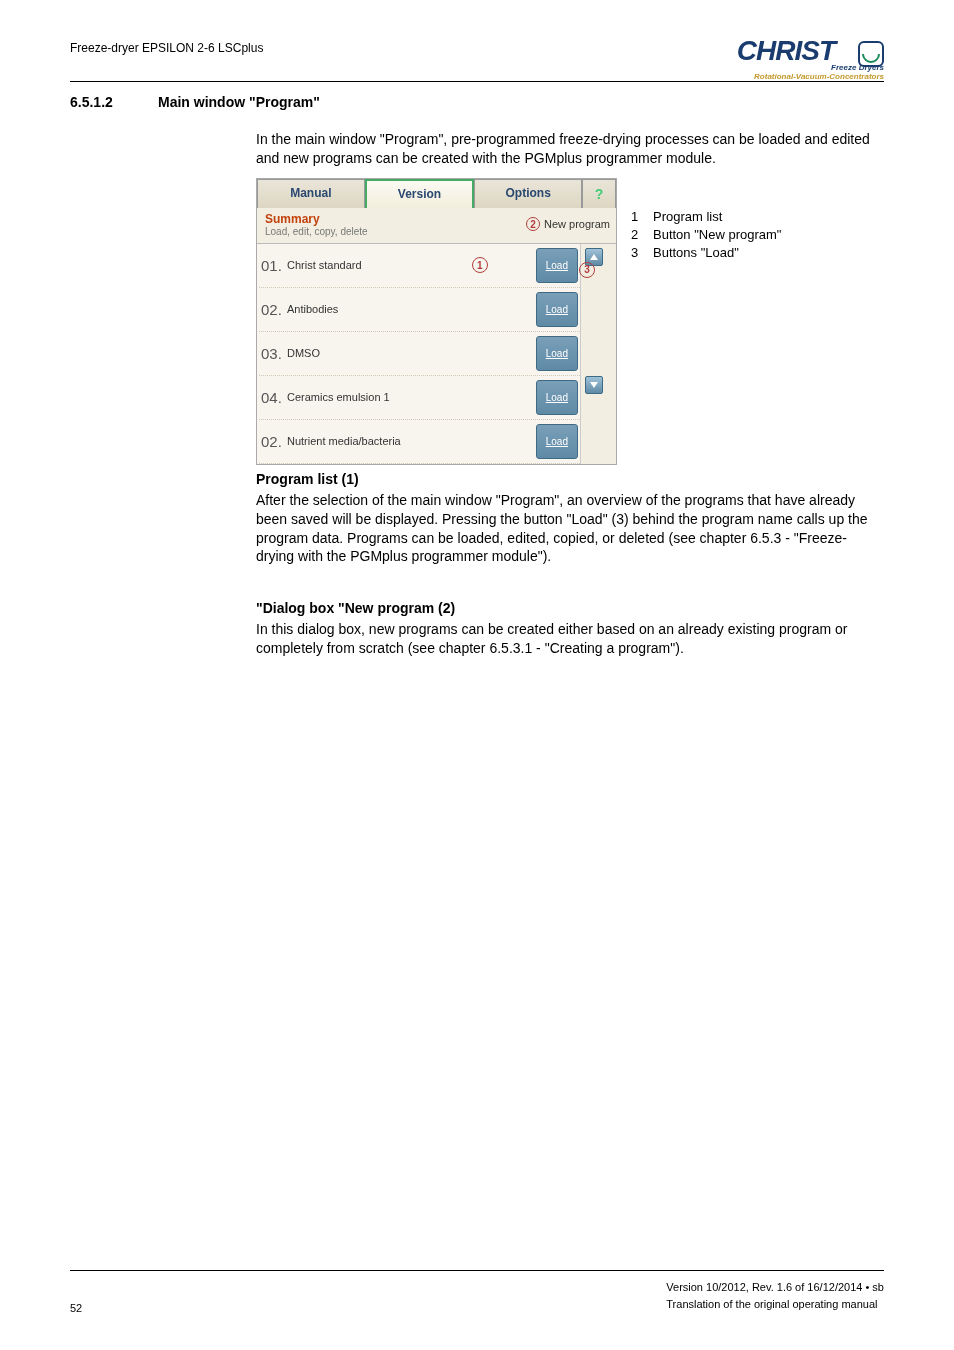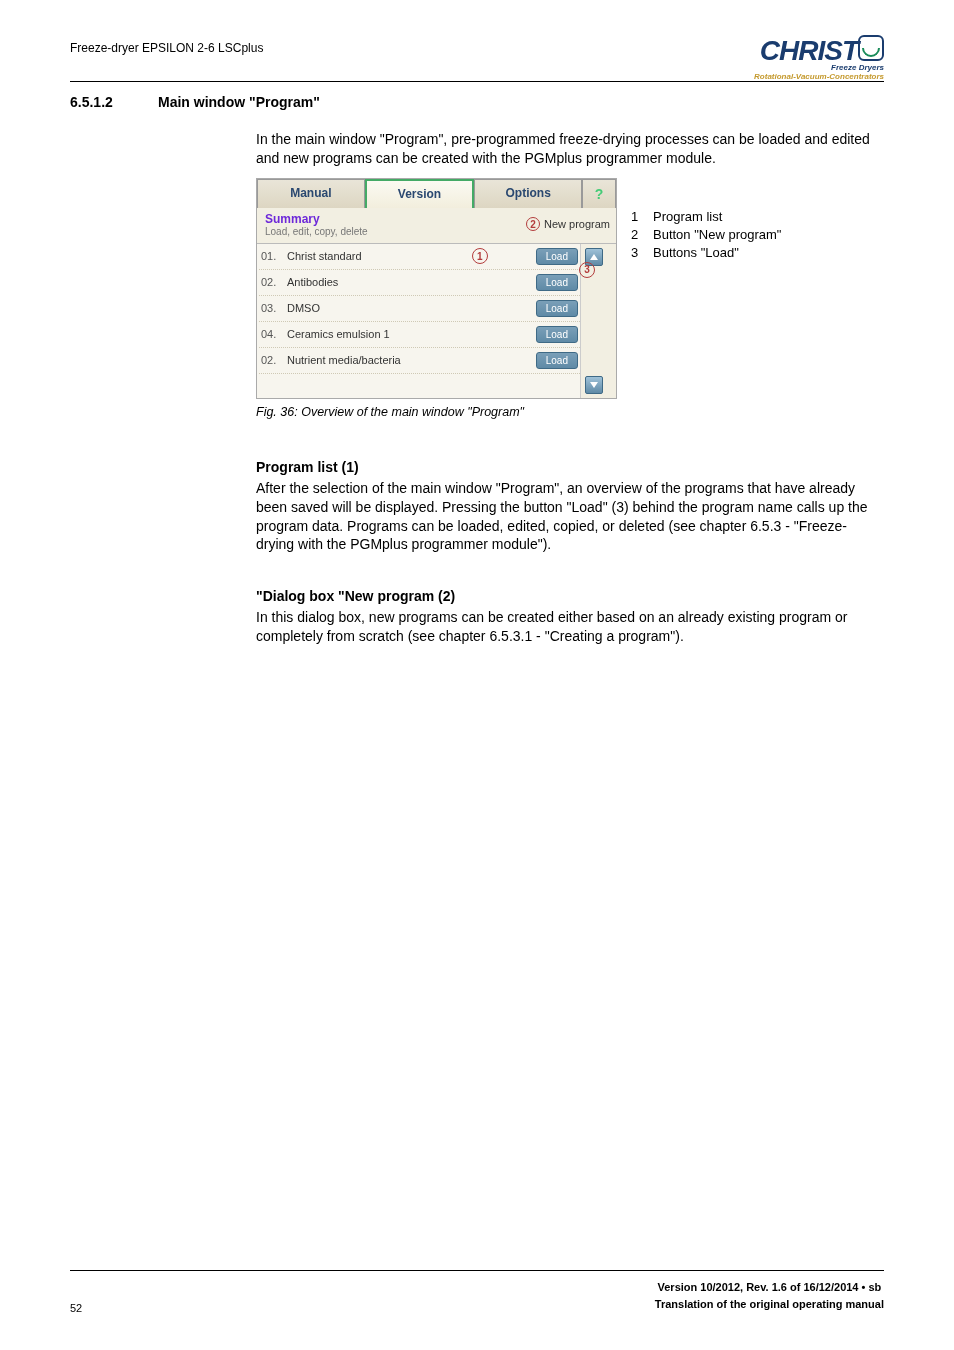--- a/index.html
+++ b/index.html
@@ -28,22 +28,22 @@
     color: #000;
     padding-top: 6px;
   }
   .logo {
     display: flex;
     flex-direction: column;
     align-items: flex-end;
   }
   .logo-row {
     display: flex;
-    align-items: flex-start;
-    gap: 0;
+    align-items: flex-end;
+    gap: 23px;
   }
   .logo-text {
     font-family: Arial, sans-serif;
     font-weight: bold;
     font-style: italic;
     font-size: 28px;
     letter-spacing: -1px;
     color: #1a3c6e;
   }
   .logo-dryers { font-size: 8px; color: #1a3c6e; font-style: italic; font-weight: bold; text-align: right; margin-top: -4px; }
@@ -106,41 +106,41 @@
     background: linear-gradient(#fbfaf2,#f2eedd);
     border-left: 2px solid #4a6; border-right: 2px solid #4a6; border-top: 2px solid #4a6;
   }
   .tab.help { flex: 0 0 34px; color: #4c7; font-size: 14px; }
   .summary-row {
     display: flex; justify-content: space-between; align-items: center;
     padding: 4px 6px 6px 8px;
     border-bottom: 1px solid #bbb;
     background: #f2efe2;
   }
-  .summary-label { font-weight: bold; color: #6d28d9; font-size: 12px; }
+  .summary-label { font-weight: bold; color: #c2410c; font-size: 12px; }
   .summary-sub { font-size: 10px; color: #777; display:block; font-weight: normal; }
   .newprog-btn {
     display: flex; align-items: center; gap: 4px;
     font-size: 11px; color: #333;
   }
   .newprog-icon {
     width: 14px; height: 14px; border: 1.5px solid #b33c3c; border-radius: 50%;
     display: inline-flex; align-items: center; justify-content: center;
     font-size: 10px; color: #b33c3c; font-weight: bold;
   }
   .prog-row {
     display: flex; align-items: center; gap: 4px;
     padding: 4px 2px; border-bottom: 1px dotted #cfc9b5;
   }
-  .prog-num { width: 22px; color: #555; font-size: 11px; }
+  .prog-num { width: 22px; color: #555; font-size: 15px; }
   .prog-name { flex: 1; color: #333; font-size: 11px; }
   .load-btn {
     background: linear-gradient(#7a9fb8,#5f8aa6);
-    color: #fff; font-size: 10px; padding: 2px 9px;
-    border: 1px solid #3f6a86; border-radius: 3px;
+    color: #fff; font-size: 10px; padding: 11px 9px;
+    border: 1px solid #3f6a86; border-radius: 3px; text-decoration: underline;
   }
   .scroll-btn {
     width: 18px; height: 18px; background: linear-gradient(#9fc2d8,#5f8aa6);
     border: 1px solid #3f6a86; border-radius: 2px;
     display: flex; align-items: center; justify-content: center;
   }
   .scroll-btn svg { width: 10px; height: 10px; }
   .right-col {
     display:flex; flex-direction: column; padding: 4px; background:#f2efe2;
     width: 36px; border-left: 1px solid #ccc;
@@ -164,21 +164,21 @@
   .fig-caption {
     font-style: italic; font-size: 12.5px; margin-top: 6px; margin-bottom: 40px;
   }
 
   .footer {
     position: absolute; bottom: 36px; left: 70px; right: 70px;
     display: flex; justify-content: space-between; align-items: flex-end;
     border-top: 1px solid #000; padding-top: 8px;
     font-size: 11px;
   }
-  .footer-right { text-align: center; font-weight: bold; line-height: 1.6; }
+  .footer-right { text-align: left; font-weight: normal; line-height: 1.6; }
 
   h4.small-head { font-size: 14px; font-weight: bold; margin-bottom: 4px; }
 </style>
 </head>
 <body>
 
 <div class="page">
 
   <div class="header">
     <div class="header-left">Freeze-dryer EPSILON 2-6 LSCplus</div>
@@ -281,21 +281,20 @@
             <span class="legend-num">2</span>
             <span>Button "New program"</span>
           </div>
         <div class="legend-row">
             <span class="legend-num">3</span>
             <span>Buttons "Load"</span>
           </div>
       </div>
     </div>
 
-    <div class="fig-caption">Fig. 36: Overview of the main window "Program"</div>
 
     <h4 class="small-head">Program list (1)</h4>
     <p class="body-text">After the selection of the main window "Program", an overview of the programs that have already been saved will be displayed. Pressing the button "Load" (3) behind the program name calls up the program data. Programs can be loaded, edited, copied, or deleted (see chapter 6.5.3 - "Freeze-drying with the PGMplus programmer module").</p>
 
     <div style="height:24px;"></div>
 
     <h4 class="small-head">"Dialog box "New program (2)</h4>
     <p class="body-text">In this dialog box, new programs can be created either based on an already existing program or completely from scratch (see chapter 6.5.3.1 - "Creating a program").</p>
   </div>
 

